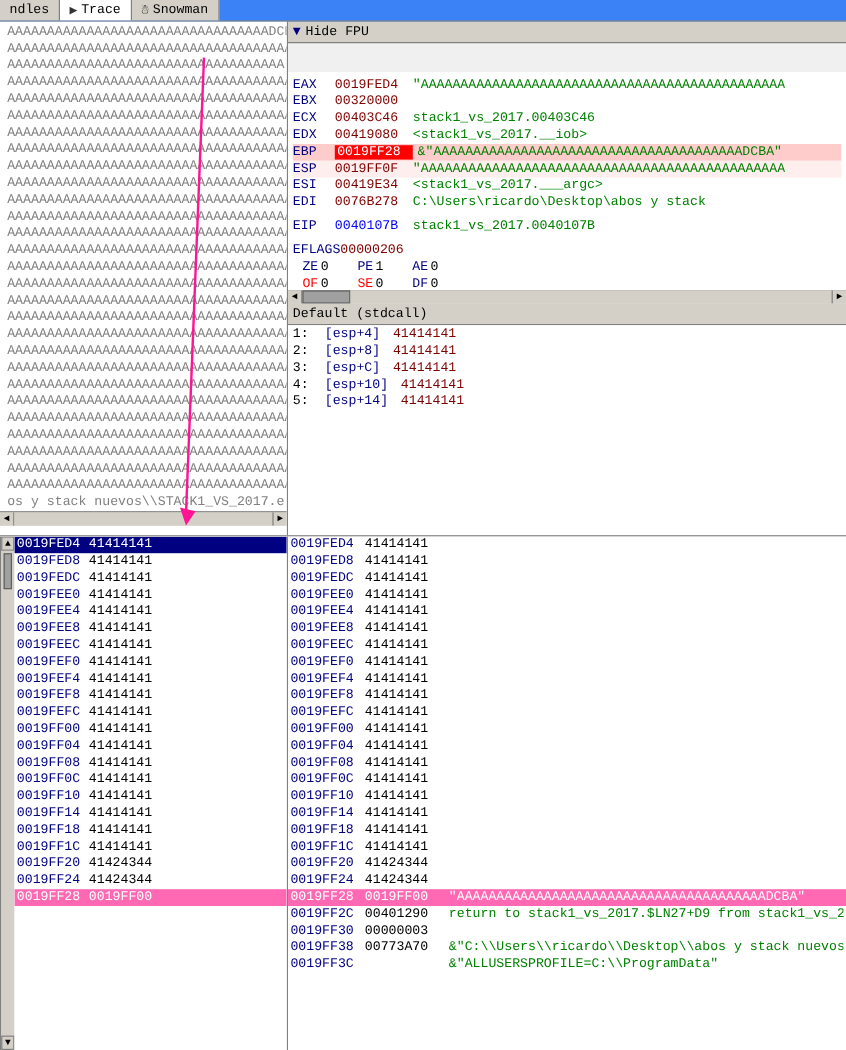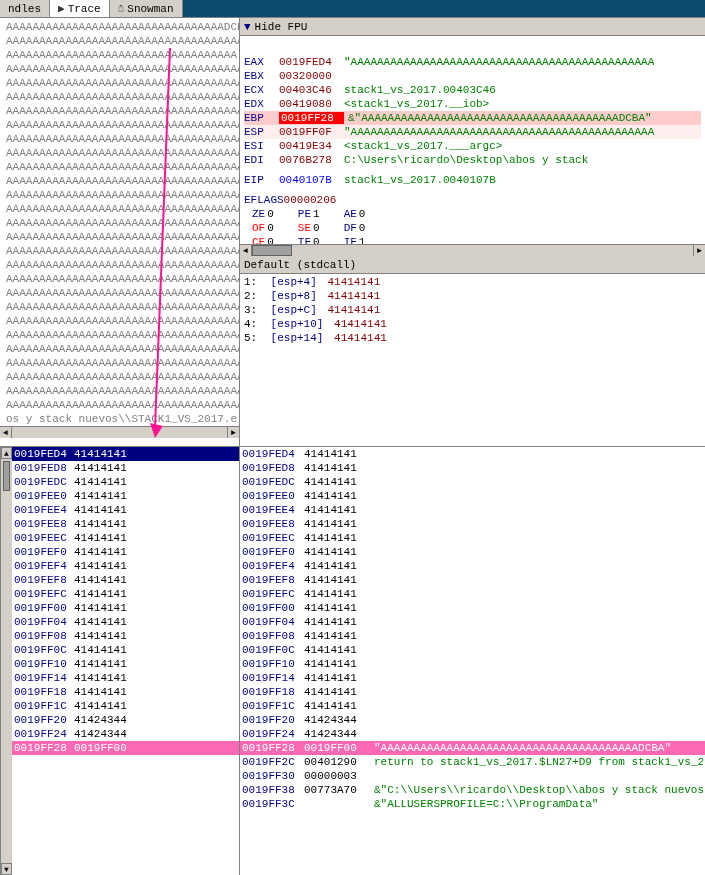--- a/index.html
+++ b/index.html
@@ -10,21 +10,21 @@
       width: 705px;
       height: 875px;
       overflow: hidden;
       display: flex;
       flex-direction: column;
     }
 
     
     .tab-bar {
       display: flex;
-      background: #0c4a6e;
+      background: #3b82f6;
       border-bottom: 1px solid #808080;
       height: 18px;
       align-items: center;
       flex-shrink: 0;
     }
     .tab {
       display: flex;
       align-items: center;
       padding: 1px 8px;
       border-right: 1px solid #808080;
@@ -80,24 +80,25 @@
     
     .right-panel {
       flex: 1;
       display: flex;
       flex-direction: column;
       overflow: hidden;
     }
 
     .registers-area {
       background: #ffffff;
-      padding: 19px 4px;
+      padding: 4px 4px;
       overflow-y: auto;
       flex: 1;
       font-size: 11px;
+      margin-top: 24px;
     }
 
     .fpu-header {
       display: flex;
       align-items: center;
       background: #d4d0c8;
       height: 18px;
       padding: 0 4px;
       border-bottom: 1px solid #808080;
       cursor: pointer;

